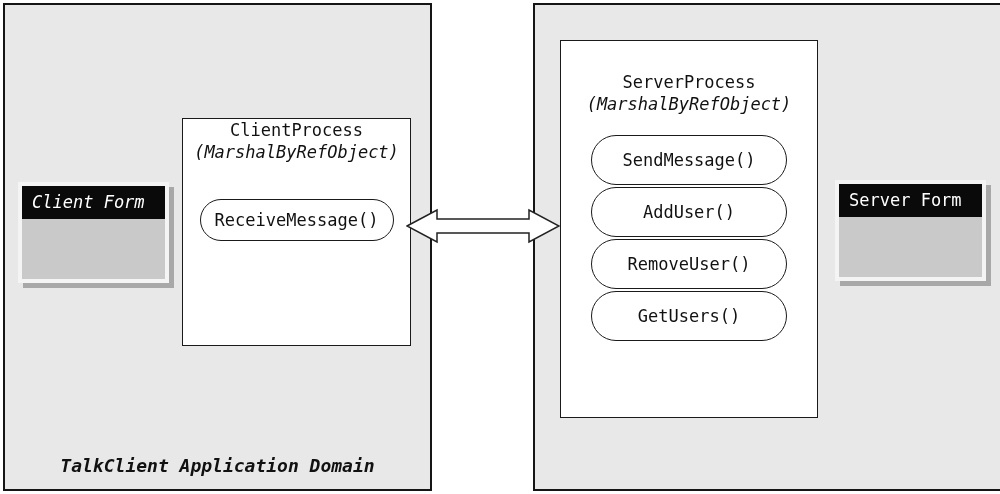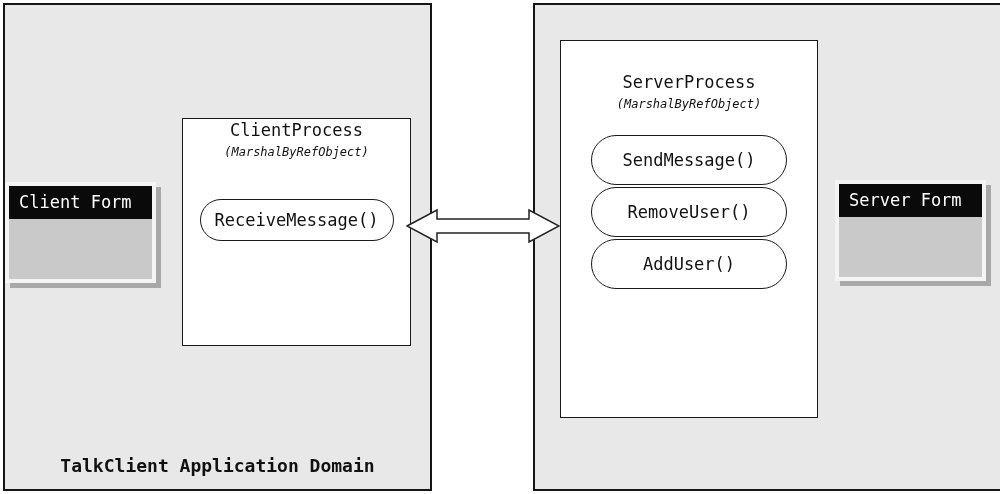--- a/index.html
+++ b/index.html
@@ -24,20 +24,21 @@
   .domain.right { left: 533px; width: 560px; }
 
   .domain-label {
     position: absolute;
     bottom: 13px;
     left: 0;
     width: 100%;
     text-align: center;
     font-size: 18px;
     font-weight: bold;
+    font-style: italic;
     letter-spacing: 0px;
     color: #111111;
   }
 
   
   .form-window {
     position: absolute;
     background: #f4f4f4;
     padding: 4px;
     box-shadow: 5px 5px 0 #a8a8a8;
@@ -50,41 +51,41 @@
     line-height: 33px;
     height: 33px;
     padding-left: 10px;
     white-space: nowrap;
     overflow: hidden;
   }
   .form-body {
     background: #c9c9c9;
     height: 60px;
   }
-  .client-form { left: 0;  top: 177px; }  
+  .client-form { left: 13px;  top: 177px; font-style: italic; }  
   .server-form { left: 300px; top: 175px; }  
 
   
   .process-box {
     position: absolute;
     background: #ffffff;
     border: 1.5px solid #1a1a1a;
     box-sizing: border-box;
     text-align: center;
   }
   .client-process { left: 177px; top: 113px; width: 229px; height: 228px; }
   .server-process { left: 25px;  top: 35px;  width: 258px; height: 378px; padding-top: 30px; }
 
   .process-name {
     font-size: 17px;
     line-height: 22px;
     color: #111111;
   }
   .process-base {
-    font-size: 12px;
+    font-size: 17px;
     line-height: 22px;
     font-style: italic;
     color: #111111;
     white-space: nowrap;
   }
 
   .method-oval {
     margin: 2px auto 0 auto;
     width: 196px;
     height: 50px;
@@ -139,24 +140,27 @@
 
   <div class="domain right">
 
     <div class="process-box server-process">
       <div class="process-name">ServerProcess</div>
       <div class="process-base">(MarshalByRefObject)</div>
       <div class="method-oval first">
         <span>SendMessage()</span>
       </div>
       <div class="method-oval">
+        <span>AddUser()</span>
+      </div>
+      <div class="method-oval">
         <span>RemoveUser()</span>
       </div>
       <div class="method-oval">
-        <span>AddUser()</span>
+        <span>GetUsers()</span>
       </div>
     </div>
 
     <div class="form-window server-form">
       <div class="form-titlebar">
         <span>Server Form</span>
       </div>
       <div class="form-body"></div>
     </div>
 

